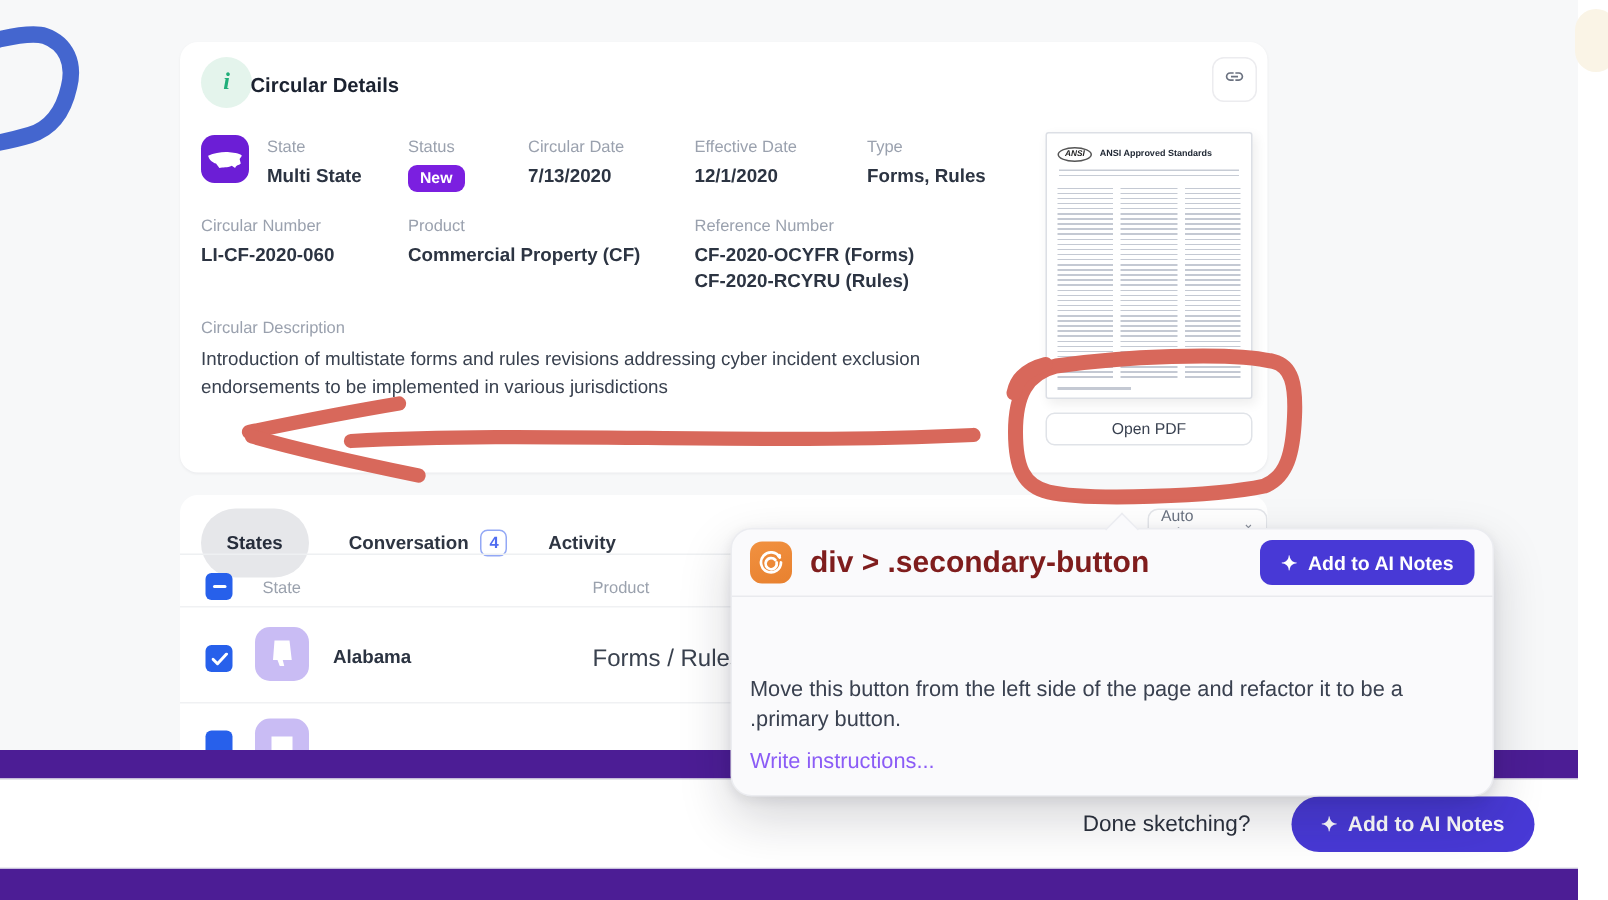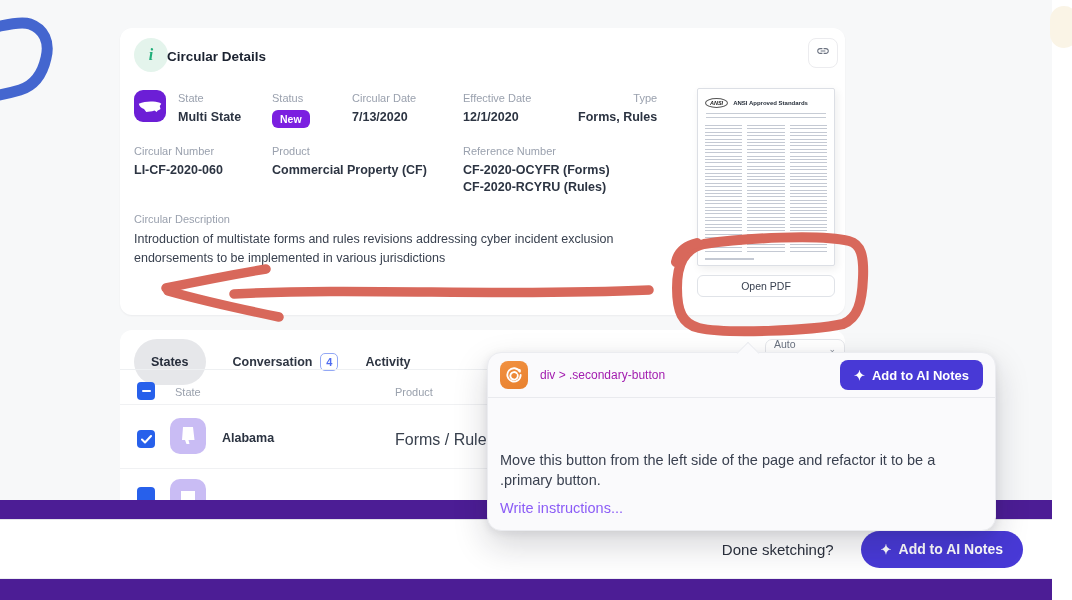--- a/index.html
+++ b/index.html
@@ -55,21 +55,21 @@
 
   
   .sketch{position:absolute;left:0;top:0;z-index:10;pointer-events:none;}
 
   
   .popup{position:absolute;left:487px;top:352px;width:507px;background:#fafafc;border:1px solid #ebecf0;border-radius:14px;z-index:30;
     box-shadow:0 14px 34px rgba(20,24,40,.18),0 2px 8px rgba(20,24,40,.08);}
   .popup-caret{position:absolute;left:252px;top:-8px;width:15px;height:15px;background:#fafafc;border-left:1px solid #ebecf0;border-top:1px solid #ebecf0;transform:rotate(45deg);}
   .popup-head{display:flex;align-items:center;gap:12px;padding:7px 12px;border-bottom:1px solid #e9eaee;}
   .orange-logo{width:28px;height:28px;border-radius:8px;background:linear-gradient(160deg,#f19140,#e8812f);display:flex;align-items:center;justify-content:center;flex:0 0 28px;}
-  .selector-text{flex:1;font-size:12px;font-weight:400;color:#a21caf;}
+  .selector-text{flex:1;font-size:20px;font-weight:700;color:#7f1d1d;}
   .btn-accent{display:flex;align-items:center;gap:7px;background:#4839d6;color:#fff;border:none;cursor:pointer;font-family:inherit;}
   .popup-add{height:30px;padding:0 14px;border-radius:8px;font-size:13px;font-weight:600;}
   .popup-body{padding:12px 12px 14px;}
   .note-text{width:482px;font-size:14.5px;color:#3a4150;line-height:20px;margin-top:40px;}
   .placeholder-text{margin-top:10px;font-size:14.5px;color:#8b5cf6;cursor:text;}
   .sparkle{font-size:13px;line-height:1;}
 
   
   .bottom-region{position:absolute;left:0;top:500px;width:1072px;height:100px;background:#4c1d95;z-index:25;}
   .bottom-bar{position:absolute;left:0;right:20px;top:19px;height:58px;border-top:1px solid #e3e5e9;border-bottom:1px solid #eceef1;display:flex;align-items:center;justify-content:flex-end;gap:27px;padding-right:29px;background:#fff;}
@@ -108,21 +108,21 @@
       <span class="badge-new">New</span>
     </div>
     <div class="field" style="left:232px;top:64px;">
       <div class="field-label">Circular Date</div>
       <div class="field-value">7/13/2020</div>
     </div>
     <div class="field" style="left:343px;top:64px;">
       <div class="field-label">Effective Date</div>
       <div class="field-value">12/1/2020</div>
     </div>
-    <div class="field" style="left:458px;top:64px;text-align:right;">
+    <div class="field" style="left:458px;top:64px;">
       <div class="field-label">Type</div>
       <div class="field-value">Forms, Rules</div>
     </div>
 
     <div class="field" style="left:14px;top:117px;">
       <div class="field-label">Circular Number</div>
       <div class="field-value">LI-CF-2020-060</div>
     </div>
     <div class="field" style="left:152px;top:117px;">
       <div class="field-label">Product</div>

